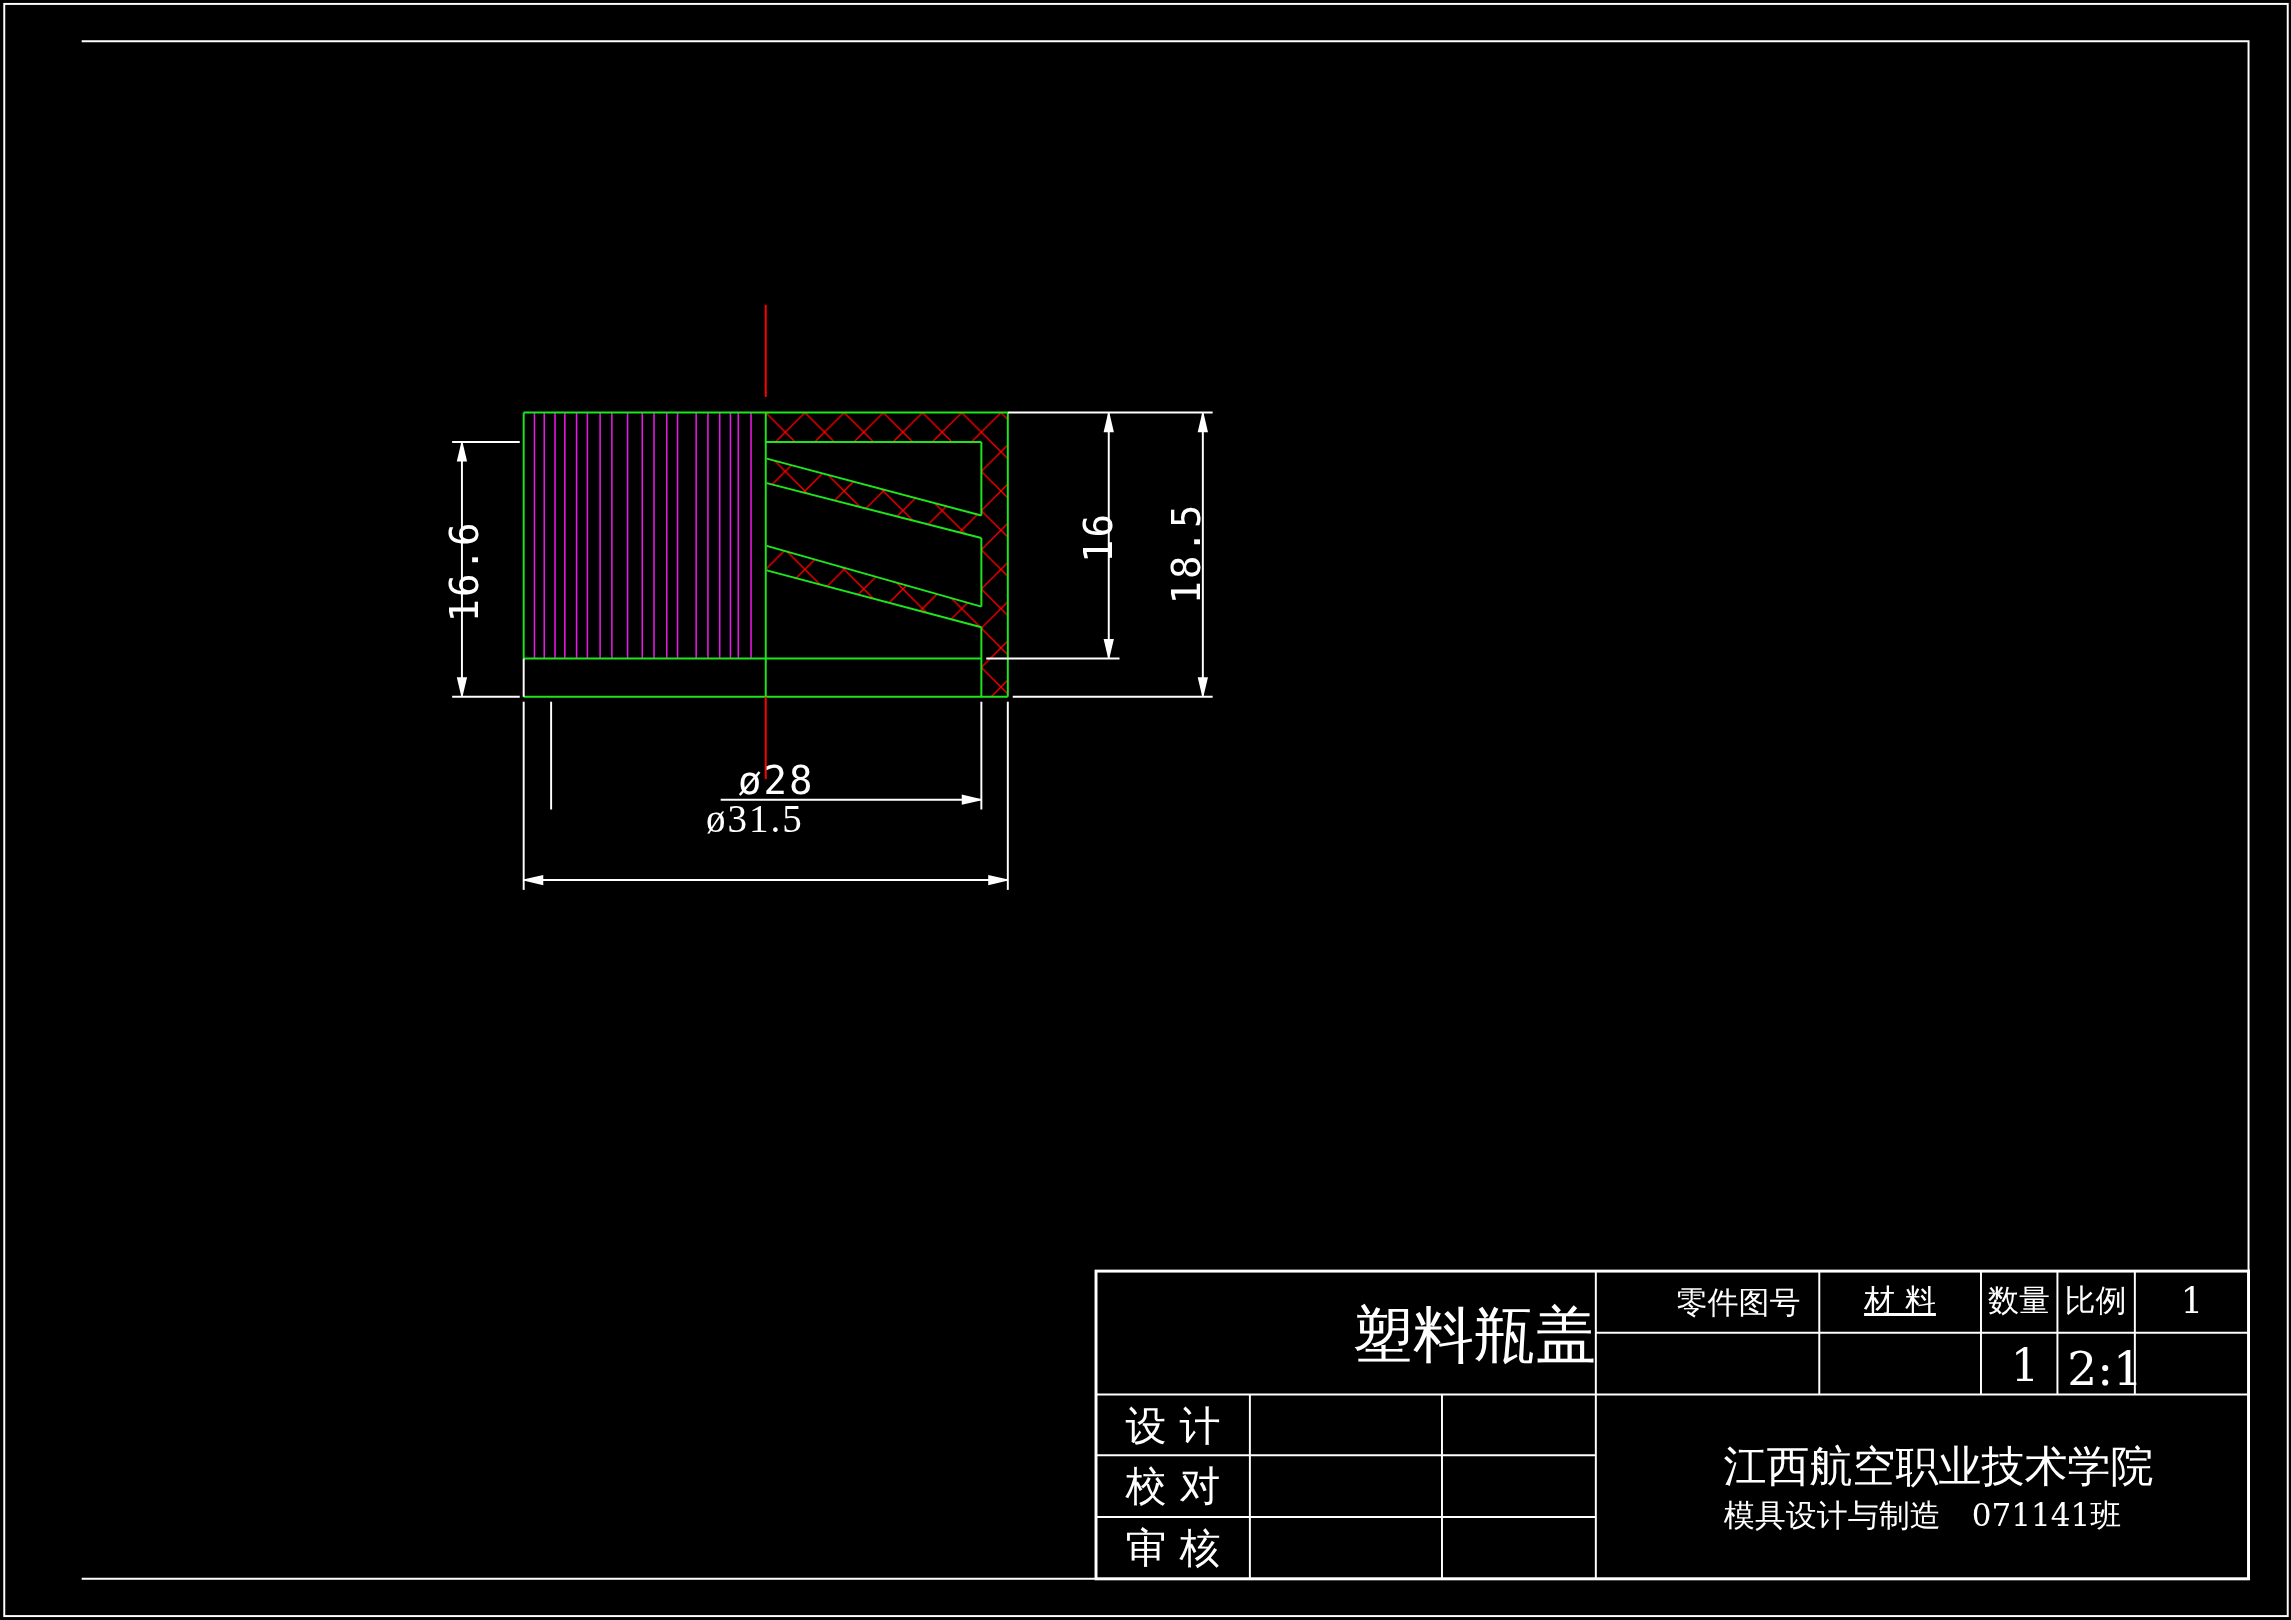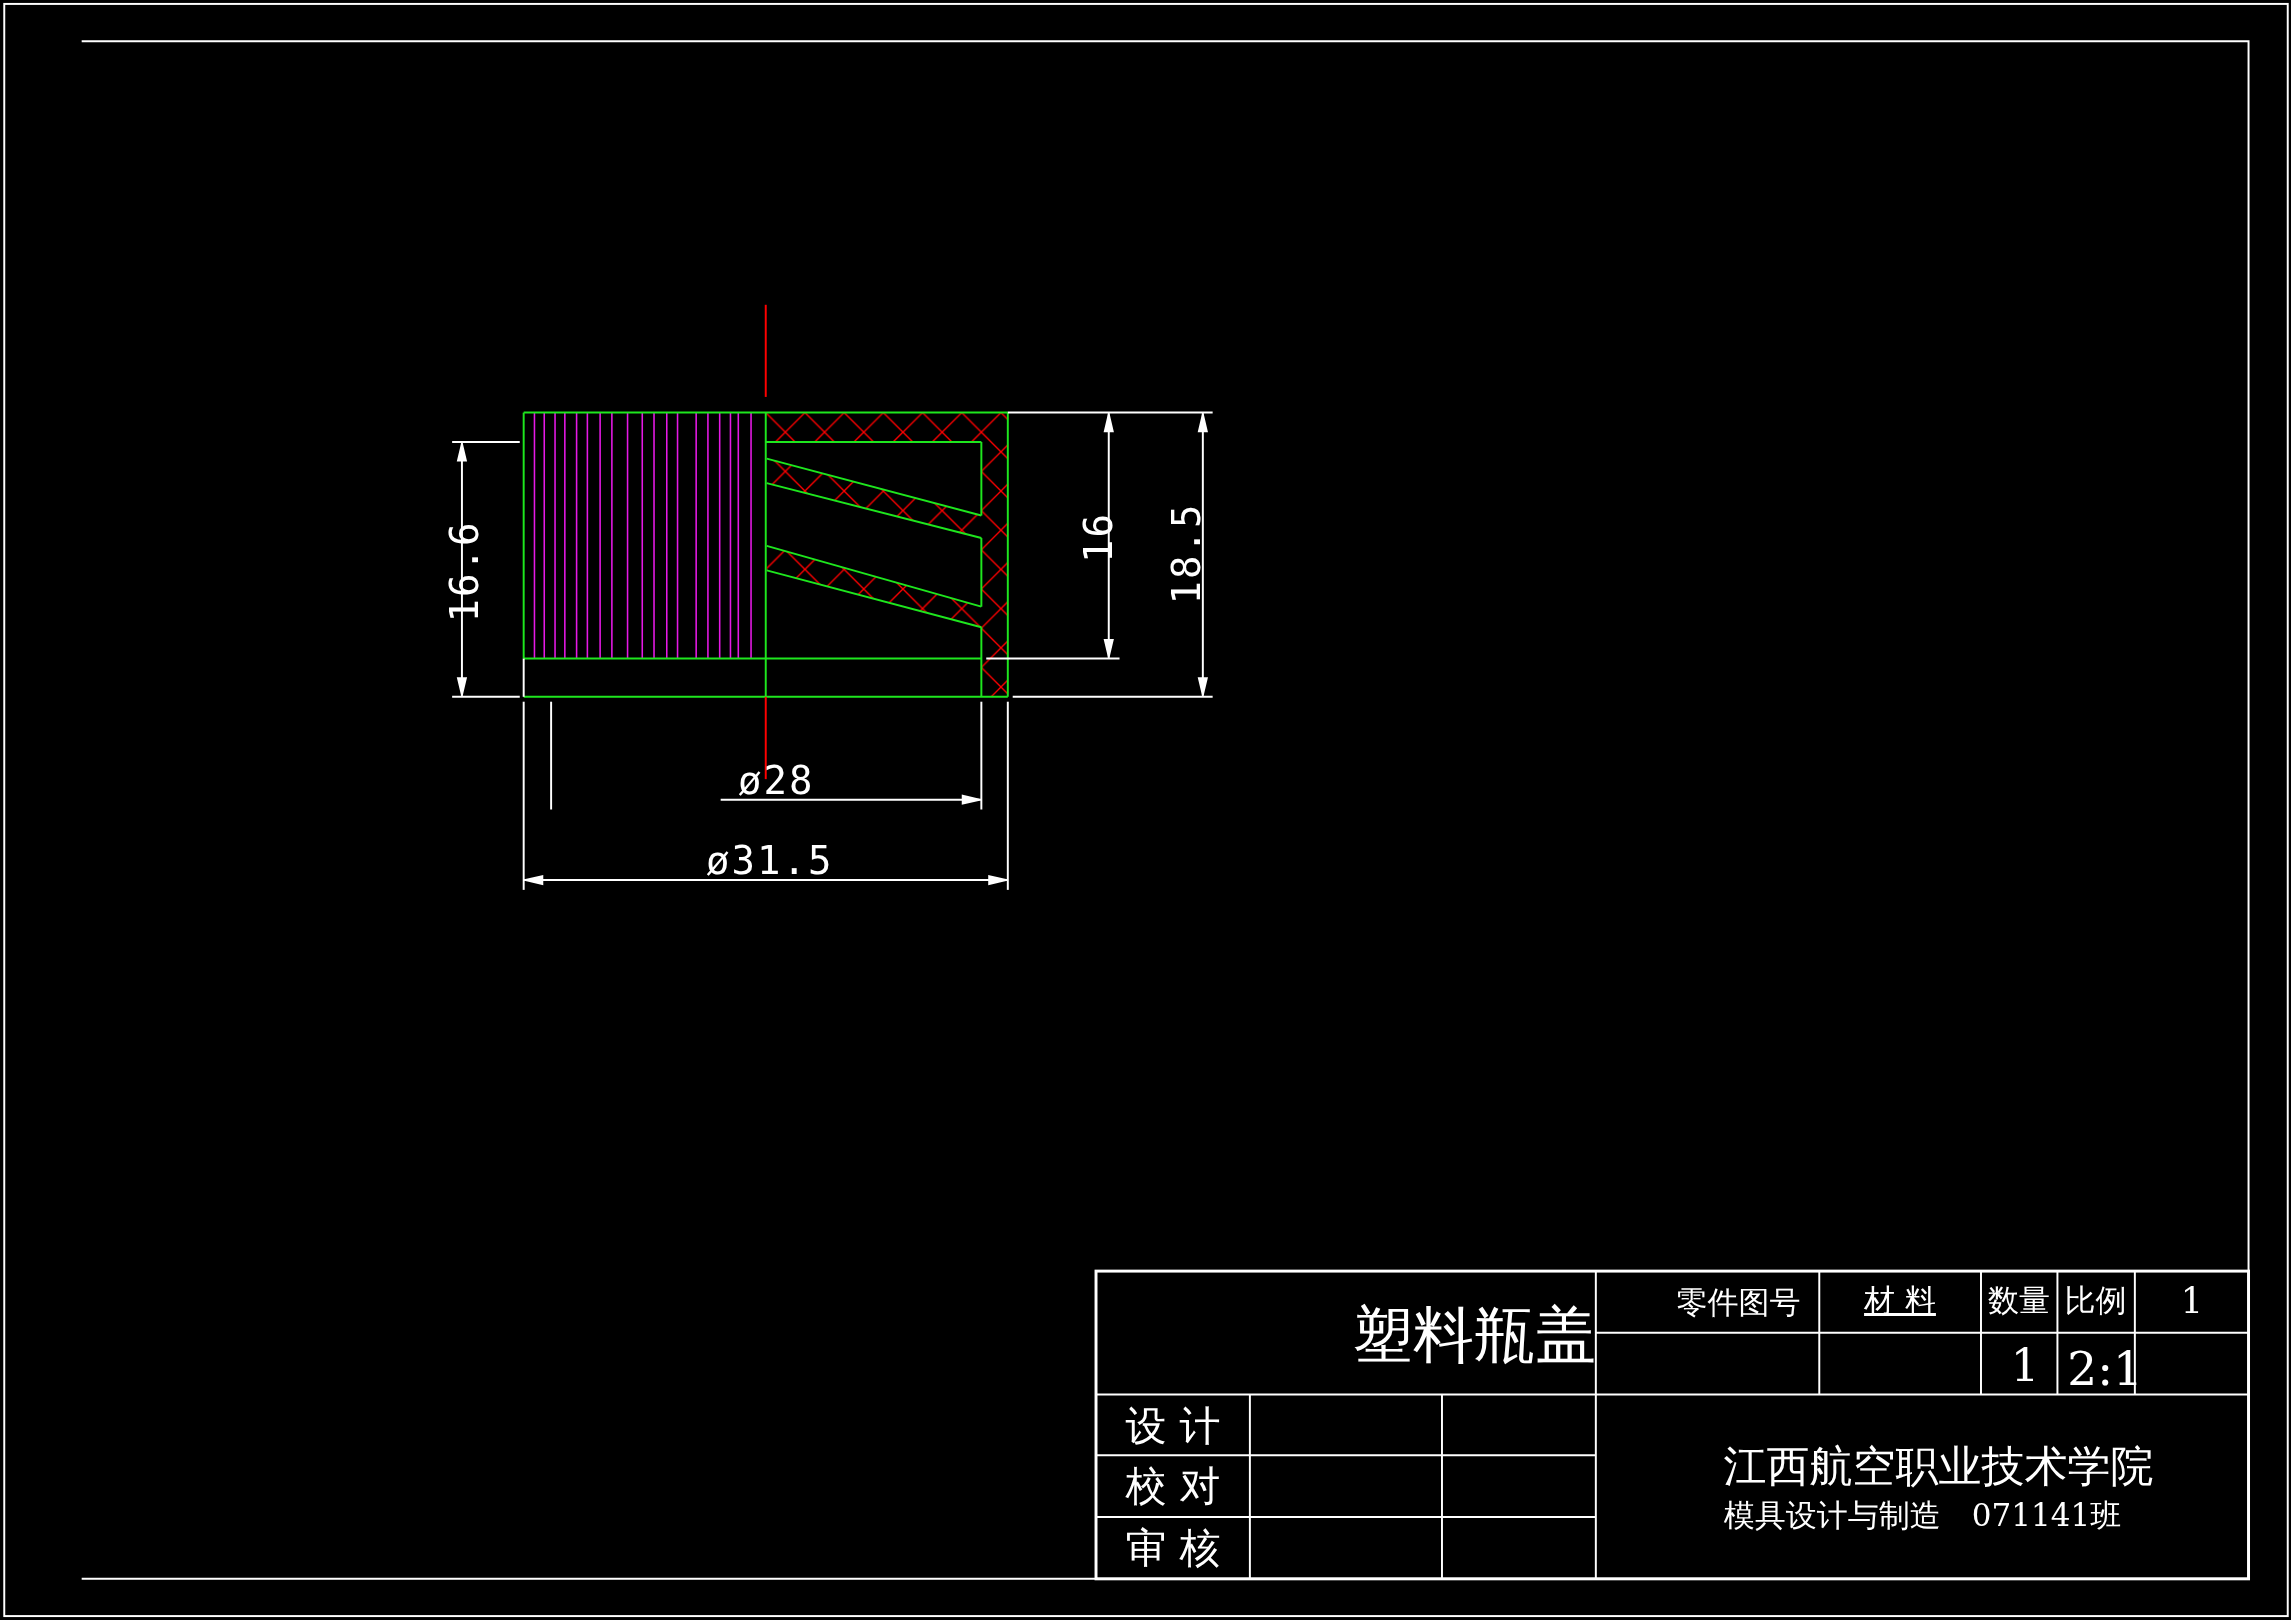--- a/index.html
+++ b/index.html
@@ -126,21 +126,21 @@
     <line x1="1471" y1="1423" x2="1471" y2="1611" stroke-width="2"></line>
     <line x1="1118" y1="1485" x2="1628" y2="1485" stroke-width="2"></line>
     <line x1="1118" y1="1548" x2="1628" y2="1548" stroke-width="2"></line>
   </g>
 </svg>
 
 <div class="dimtxt vtxt" style="left:410px;top:552px;width:108px;height:39px;font-size:39px;text-align:center;">16.6</div>
 <div class="dimtxt vtxt" style="left:1059px;top:518px;width:78px;height:39px;font-size:39px;text-align:center;">16</div>
 <div class="dimtxt vtxt" style="left:1132px;top:534px;width:108px;height:39px;font-size:39px;text-align:center;">18.5</div>
 <div class="dimtxt" style="left:720px;top:761px;font-size:39px;margin-left:18px;">ø28</div>
-<div class="dimtxt" style="left:706px;top:841px;font-size:39px;">ø31.5</div>
+<div class="dimtxt" style="left:706px;top:799px;font-size:39px;font-family:Liberation Serif, serif;">ø31.5</div>
 
 <div class="tb-text" style="left:1096px;top:1304px;width:500px;font-size:61px;text-align:right;">塑料瓶盖</div>
 <div class="tb-text" style="left:1596px;top:1287px;width:223px;font-size:31px;padding-left:31px;">零件图号</div>
 <div class="tb-text" style="left:1819px;top:1285px;width:162px;font-size:31px;text-decoration:underline;">材 料</div>
 <div class="tb-text" style="left:1981px;top:1285px;width:76px;font-size:31px;">数量</div>
 <div class="tb-text" style="left:2057px;top:1285px;width:77px;font-size:31px;">比例</div>
 <div class="tb-text" style="left:2135px;top:1284px;width:114px;font-size:35px;">1</div>
 <div class="tb-text" style="left:1981px;top:1343px;width:88px;font-size:45px;">1</div>
 <div class="tb-text" style="left:2057px;top:1345px;width:86px;font-size:47px;text-align:right;">2:1</div>
 

